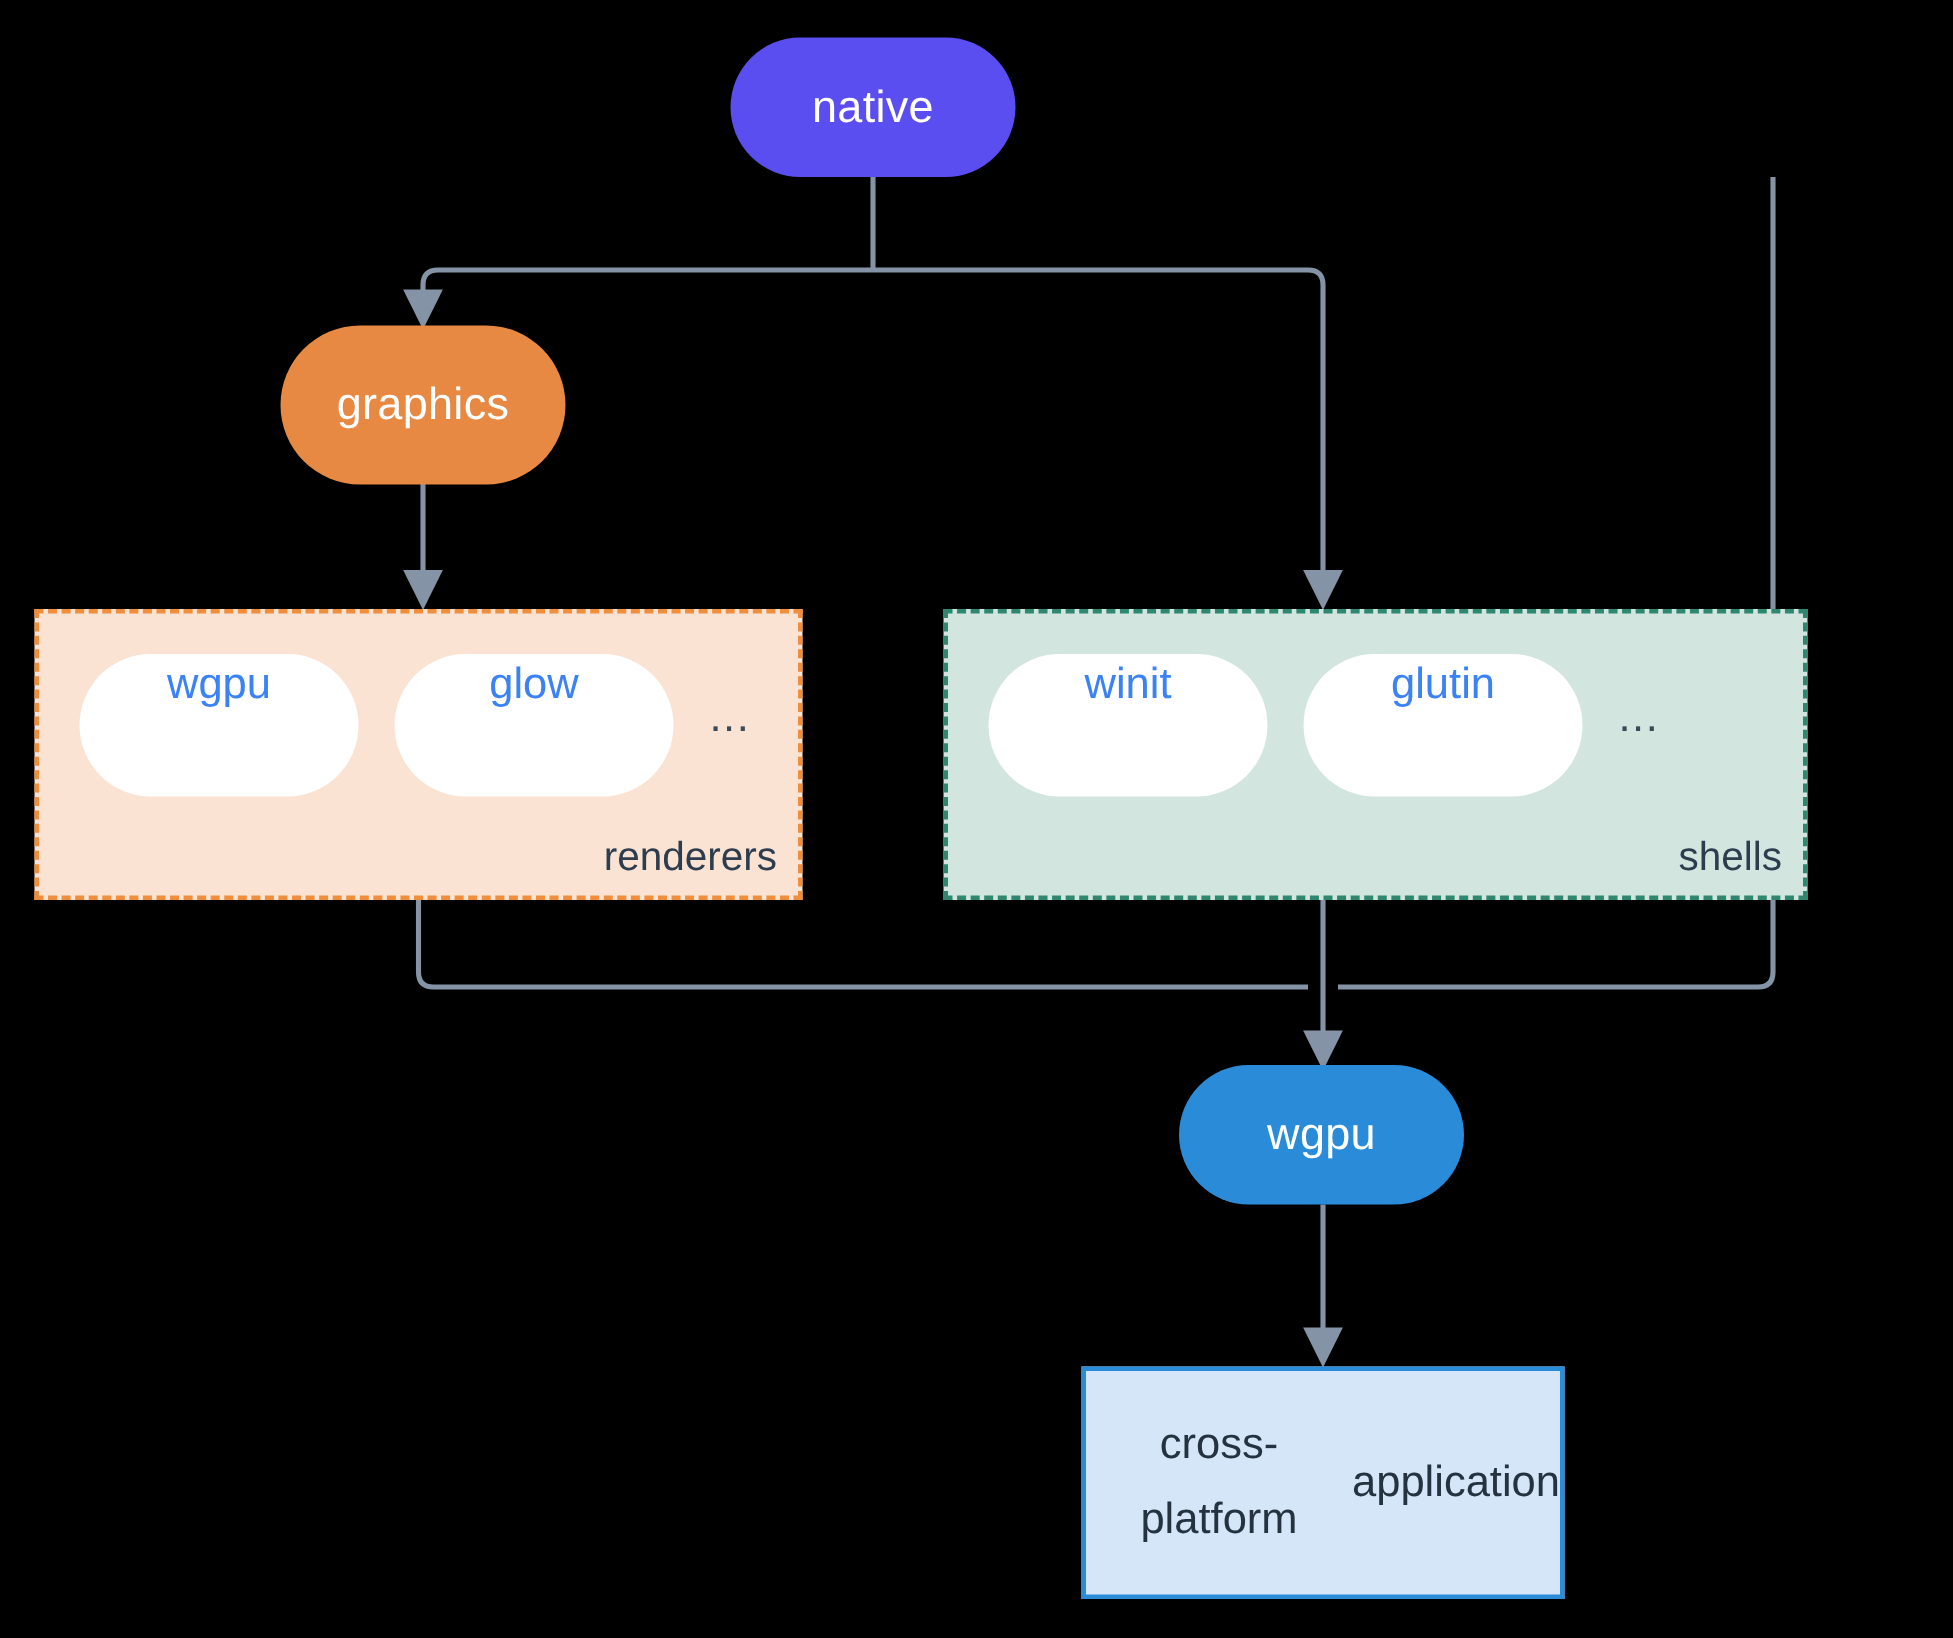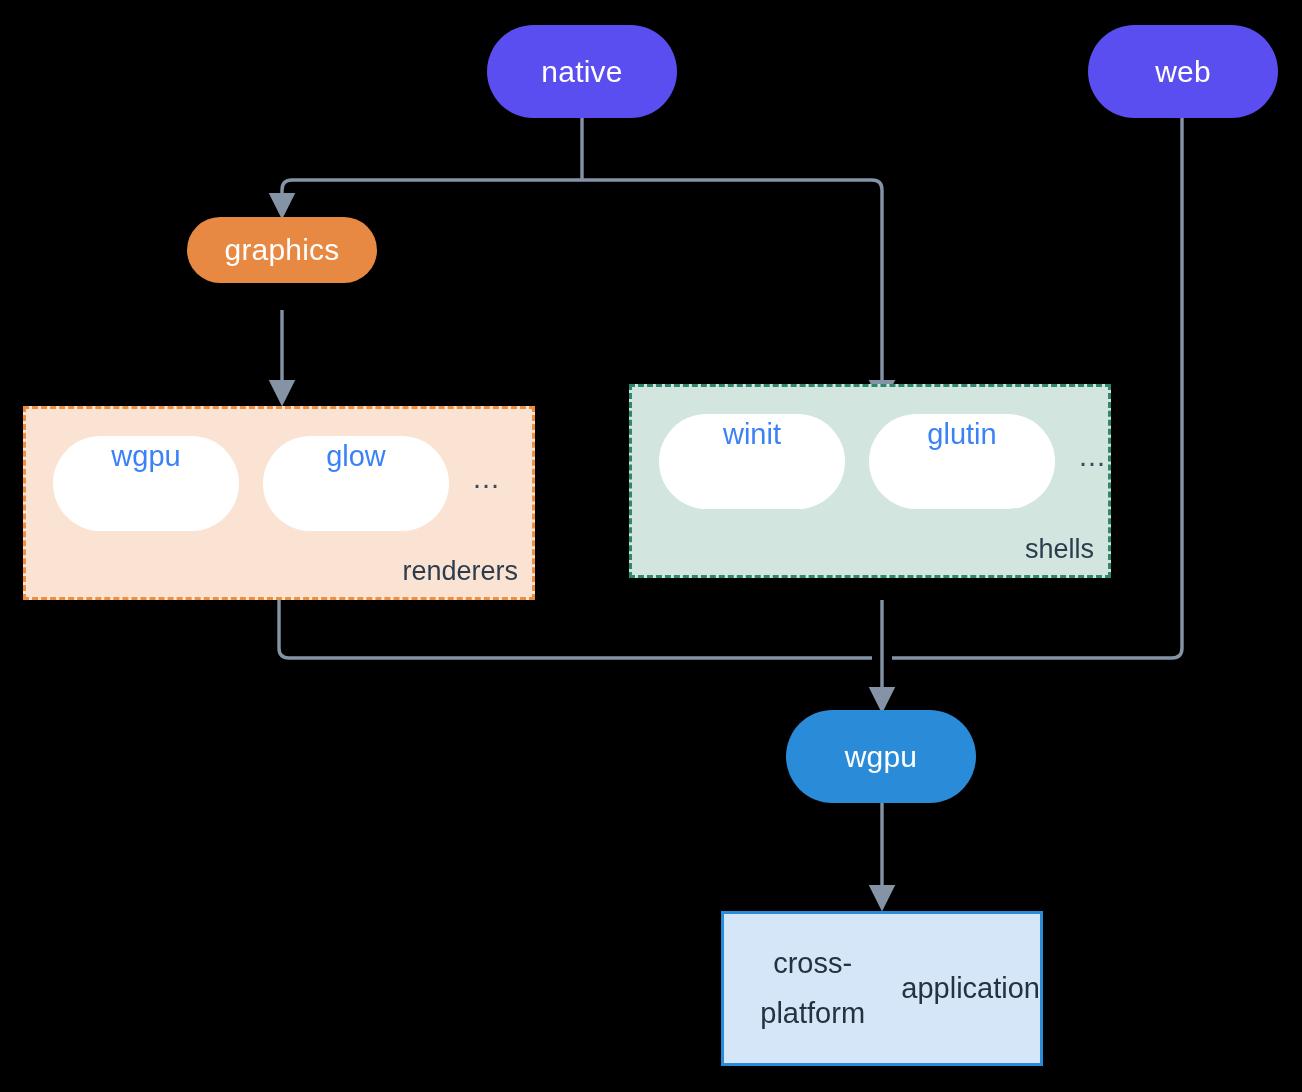--- a/index.html
+++ b/index.html
@@ -51,21 +51,21 @@
     left: 1088px;
     top: 25px;
     width: 190px;
     height: 93px;
     background: #5b4ef0;
   }
   .pill-graphics {
     left: 187px;
     top: 217px;
     width: 190px;
-    height: 66px;
+    height: 106px;
     background: #e78943;
   }
   .pill-iced {
     left: 786px;
     top: 710px;
     width: 190px;
     height: 93px;
     background: #2a8bd8;
   }
   .group-box {
@@ -77,22 +77,22 @@
   .group-renderers {
     left: 23px;
     top: 406px;
     width: 512px;
     height: 194px;
     background: #fae3d3;
     border-color: #ef8e3c;
   }
   .group-shells {
     left: 629px;
-    top: 384px;
-    width: 482px;
+    top: 406px;
+    width: 576px;
     height: 194px;
     background: #d2e5df;
     border-color: #2f8770;
     text-decoration: underline;
   }
   .group-label {
     position: absolute;
     right: 14px;
     bottom: 10px;
     font-size: 27px;
@@ -174,23 +174,20 @@
       <path d="M882,600 L882,700" marker-end="url(#arrowhead)"></path>
 
       <path d="M882,803 L882,898" marker-end="url(#arrowhead)"></path>
     </g>
   </svg>
 
   <div class="node pill pill-native">
     <span>native</span>
   </div>
 
-  <div class="node pill pill-web">
-    <span>web</span>
-  </div>
 
   <div class="node pill pill-graphics">
     <span>graphics</span>
   </div>
 
   <div class="group-box group-renderers">
     <div class="chip-row">
       <div class="chip">
         <span>wgpu</span>
       </div>

